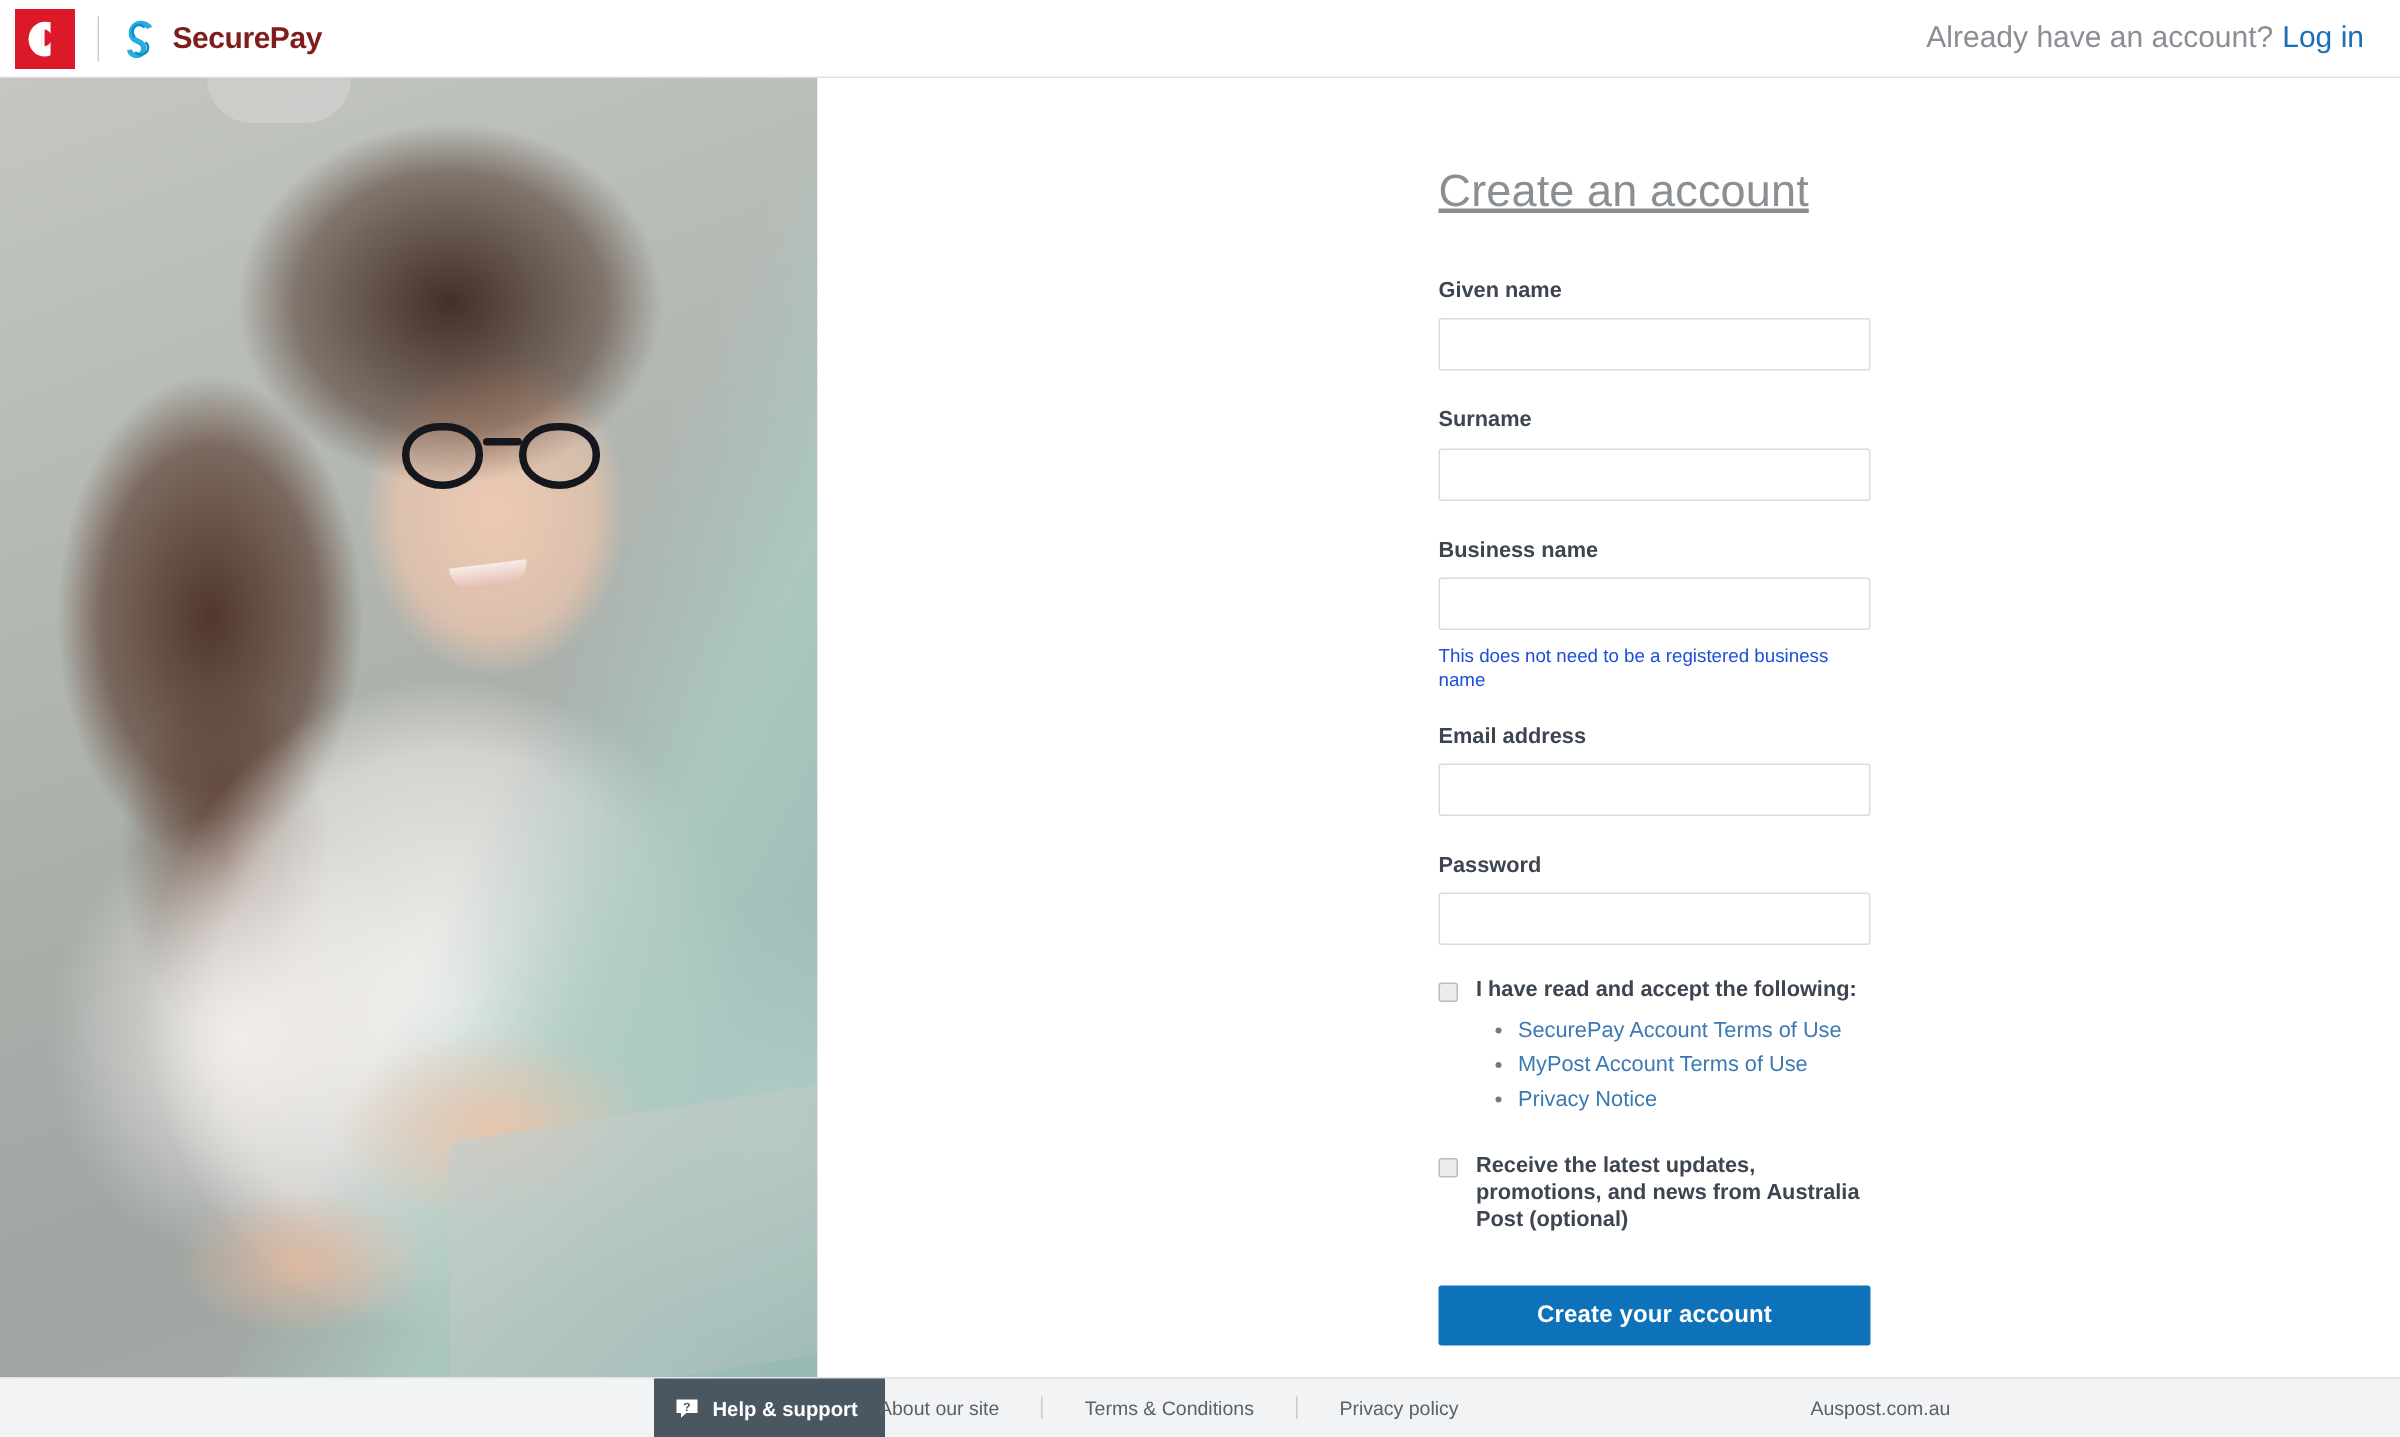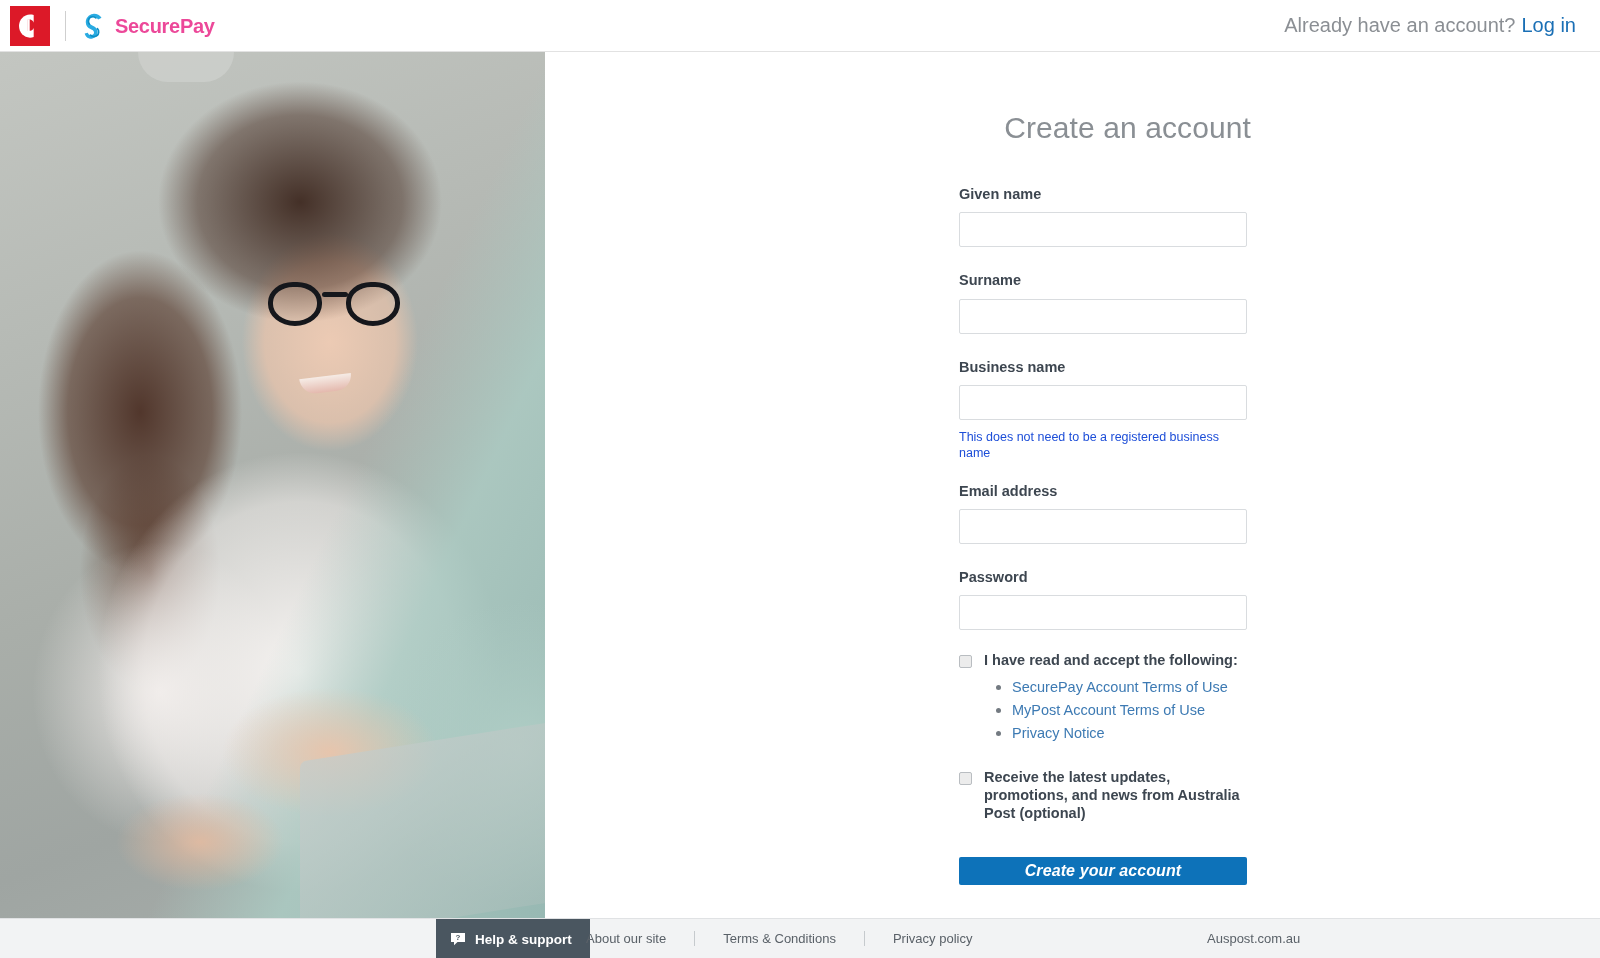--- a/index.html
+++ b/index.html
@@ -62,21 +62,21 @@
   }
   .sp-mark {
     width: 28px;
     height: 30px;
     margin-right: 7px;
     display: block;
   }
   .sp-word {
     font-size: 20px;
     font-weight: bold;
-    color: #ec4899;
+    color: #7f1d1d;
     letter-spacing: -0.3px;
     line-height: 1;
     white-space: nowrap;
   }
 
   .header-right {
     margin-left: auto;
     margin-right: 24px;
     font-size: 20px;
     color: #8b8f94;
@@ -185,25 +185,26 @@
   .form-col {
     position: absolute;
     left: 414px;
     top: 0;
     width: 292px;
   }
   .form-title {
     font-size: 30px;
     font-weight: normal;
     color: #8a8f94;
-    text-align: right;
+    text-align: left;
     margin: 0;
     padding-top: 58px;
     letter-spacing: 0.1px;
     line-height: 1.2;
+    text-decoration: underline;
   }
 
   .field { margin-top: 0; }
   .field-label {
     display: block;
     font-size: 14.5px;
     color: #3d4650;
     font-weight: bold;
     margin-bottom: 9px;
     line-height: 1.2;
@@ -269,32 +270,31 @@
     font-size: 14.5px;
     color: #3d7ab3;
     text-decoration: none;
     font-weight: normal;
     cursor: pointer;
   }
 
   .submit-btn {
     display: block;
     width: 288px;
-    height: 28px;
+    height: 40px;
     margin-top: 35px;
     background: #0d72b9;
     border: none;
     border-radius: 2px;
     color: #ffffff;
     font-size: 16px;
     font-weight: bold;
     font-family: "Liberation Sans", sans-serif;
     cursor: pointer;
     letter-spacing: 0.1px;
-    font-style: italic;
   }
 
   
   .footer {
     position: absolute;
     left: 0;
     top: 918px;
     width: 1600px;
     height: 40px;
     background: #f2f3f4;

